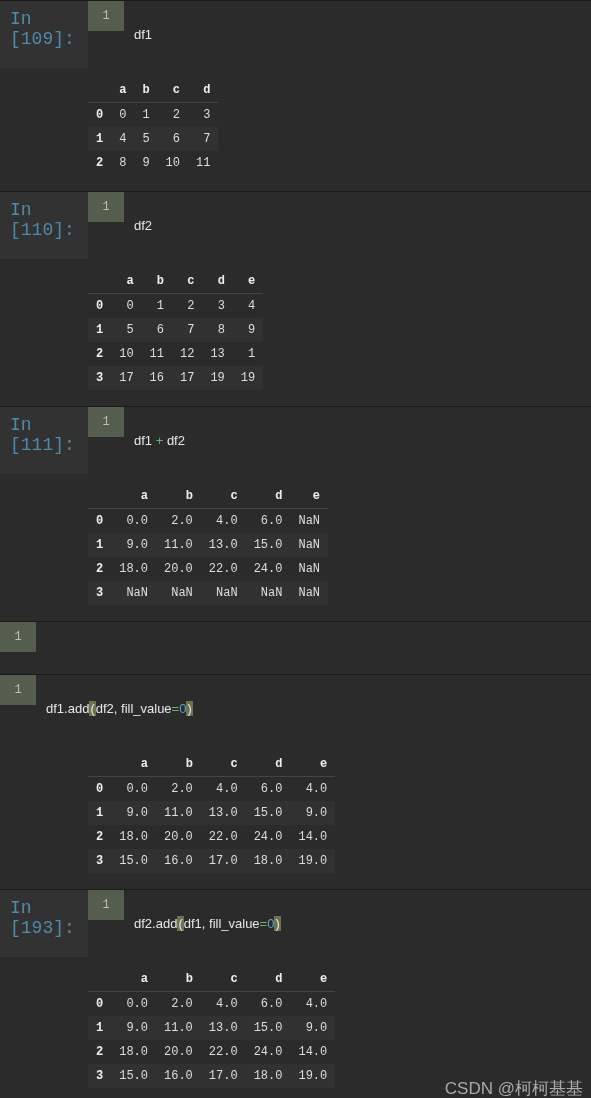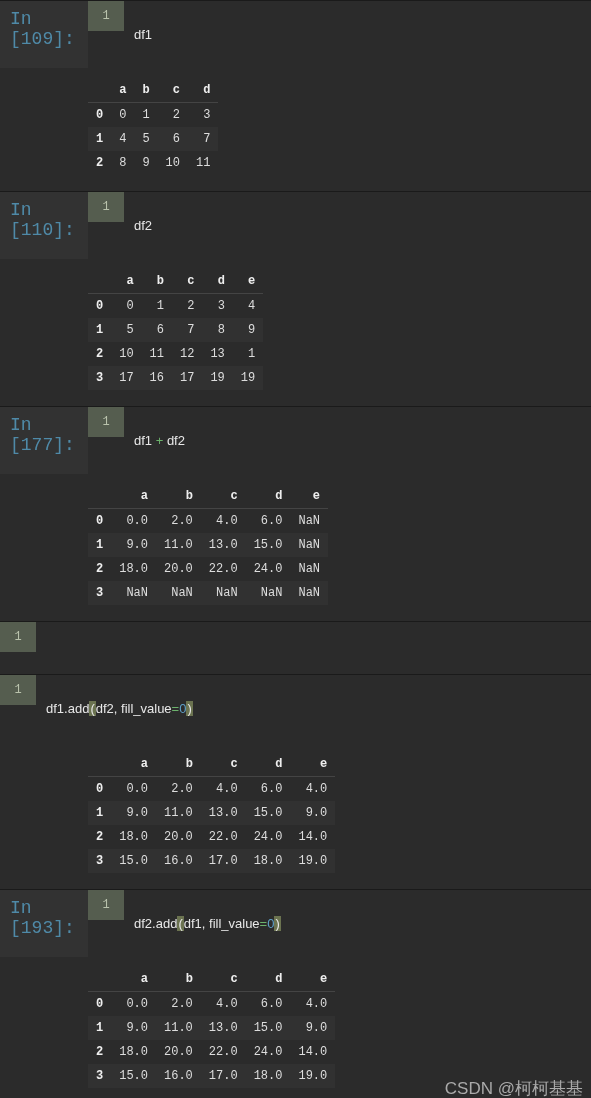--- a/index.html
+++ b/index.html
@@ -183,21 +183,21 @@
             <td>17</td>
             <td>16</td>
             <td>17</td>
             <td>19</td>
             <td>19</td>
           </tr>
         </tbody>
       </table>
     </div>
     <div class="cell">
-      <div class="prompt">In [177]:</div>
+      <div class="prompt">In [111]:</div>
       <div class="input-area">
         <div class="gutter">1</div>
         <div class="code"><span class="fn">df1 </span><span class="op">+</span><span class="fn"> df2</span></div>
       </div>
     </div>
     <div class="output">
       <table class="df">
         <thead>
           <tr>
             <th></th>

